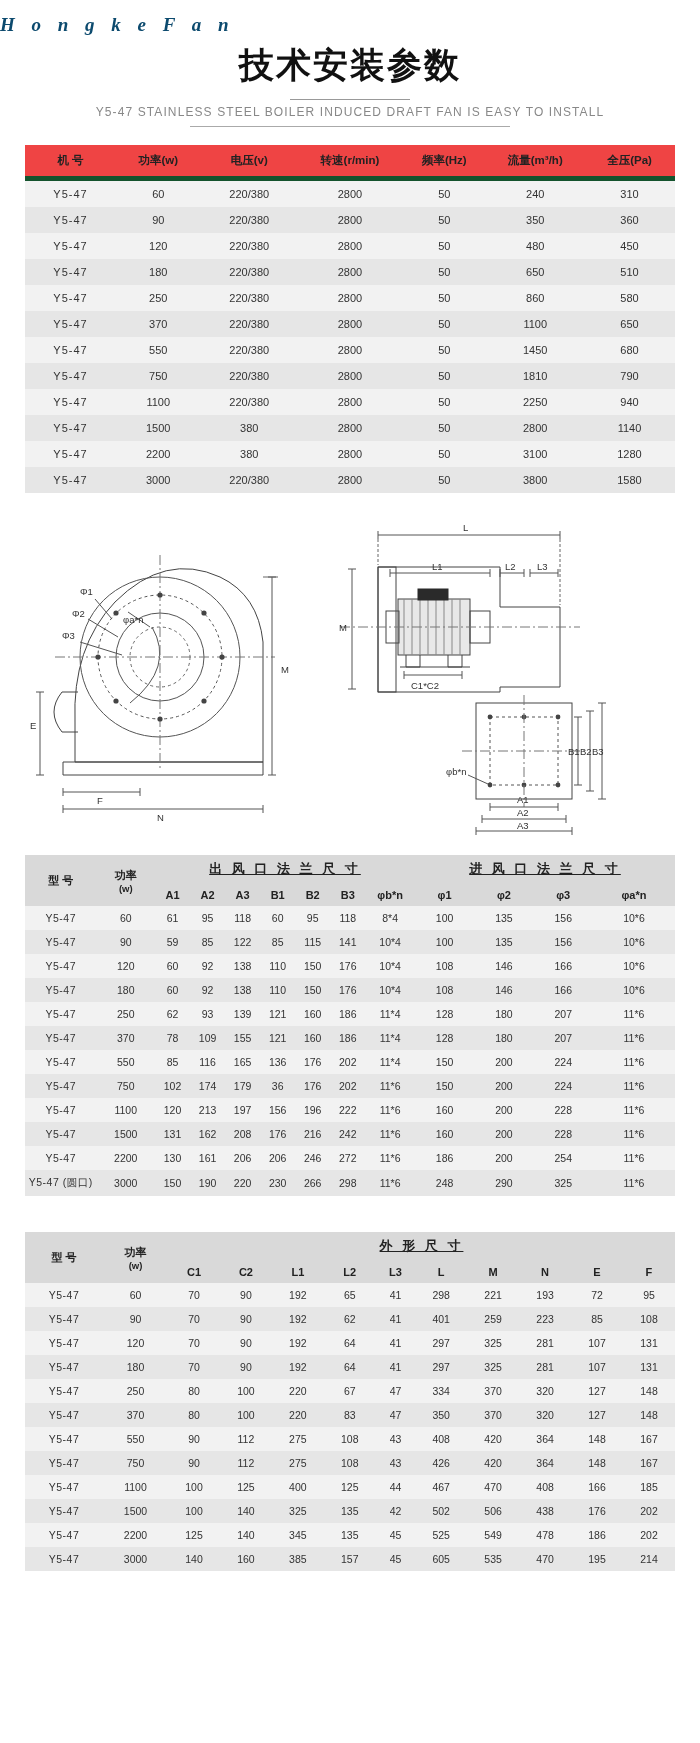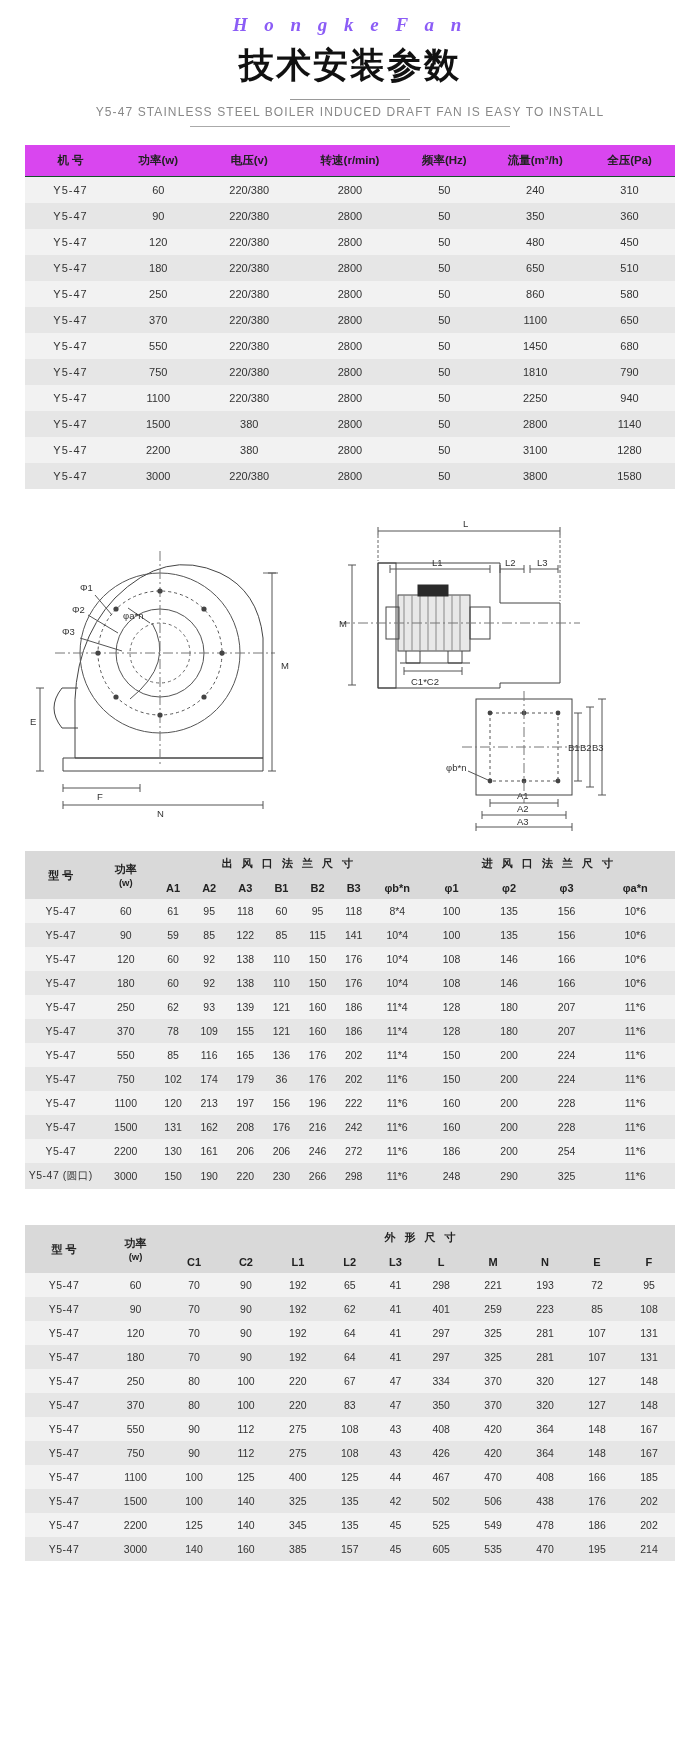--- a/index.html
+++ b/index.html
@@ -10,25 +10,24 @@
   body {
     width: 700px;
     font-family: "Liberation Sans", sans-serif;
     color: #333;
     -webkit-font-smoothing: antialiased;
   }
   .page { width: 700px; padding: 0 0 20px 0; }
 
   
   .brand {
-    text-align: center;
     font-family: "Liberation Serif", serif;
     font-size: 19px;
     letter-spacing: 6px;
-    color: #8b5cf6;
+    color: #0c4a6e;
     font-weight: bold;
     font-style: italic;
     padding-top: 14px;
   }
   .main-title {
     text-align: center;
     font-size: 35px;
     font-weight: bold;
     color: #111;
     letter-spacing: 2px;
@@ -71,27 +70,27 @@
 
   
   .tbl-wrap { padding: 0 25px; margin-top: 18px; }
   table.spec {
     width: 100%;
     border-collapse: collapse;
     font-size: 11px;
     color: #333;
   }
   table.spec th {
-    background: #d946ef;
+    background: #ef4444;
     font-weight: bold;
     color: #222;
     padding: 8px 2px;
     text-align: center;
     font-size: 11.5px;
-    border-bottom: 1px solid #14532d;
+    border-bottom: 5px solid #14532d;
   }
   table.spec td {
     text-align: center;
     padding: 7px 2px;
     font-size: 11px;
     color: #333;
   }
   table.spec tbody tr:nth-child(odd) { background: #f2f2f2; }
   table.spec tbody tr:nth-child(even) { background: #e6e6e6; }
   table.spec td.model { letter-spacing: 1px; }
@@ -103,21 +102,21 @@
     font-size: 10.5px;
   }
   table.grp th {
     background: #d9d9d9;
     color: #222;
     font-weight: bold;
     text-align: center;
     padding: 5px 1px;
     font-size: 11px;
   }
-  table.grp th.grouplabel { letter-spacing: 3px; font-size: 11px; padding-bottom: 6px;}
+  table.grp th.grouplabel { letter-spacing: 3px; font-size: 13px; padding-bottom: 6px; text-decoration: underline;}
   table.grp td {
     text-align: center;
     padding: 6px 1px;
     font-size: 10.5px;
     color: #333;
   }
   table.grp tbody tr:nth-child(odd) { background: #f2f2f2; }
   table.grp tbody tr:nth-child(even) { background: #e6e6e6; }
   table.grp td.model { white-space: nowrap; letter-spacing: 0.5px; }
   .sub-note { font-size: 9.5px; display:block; }

